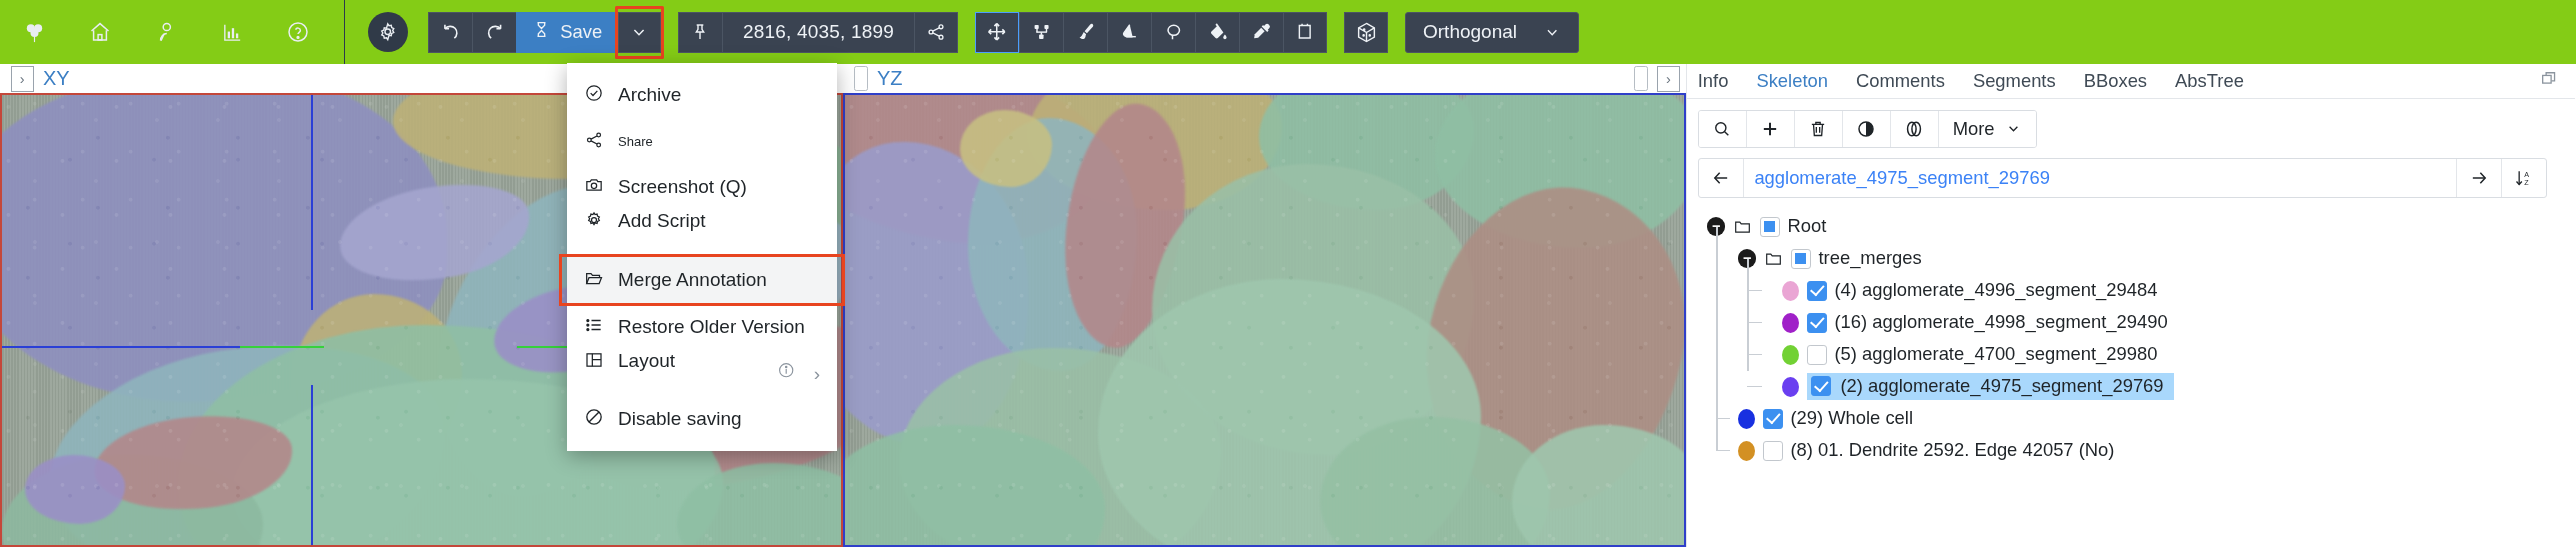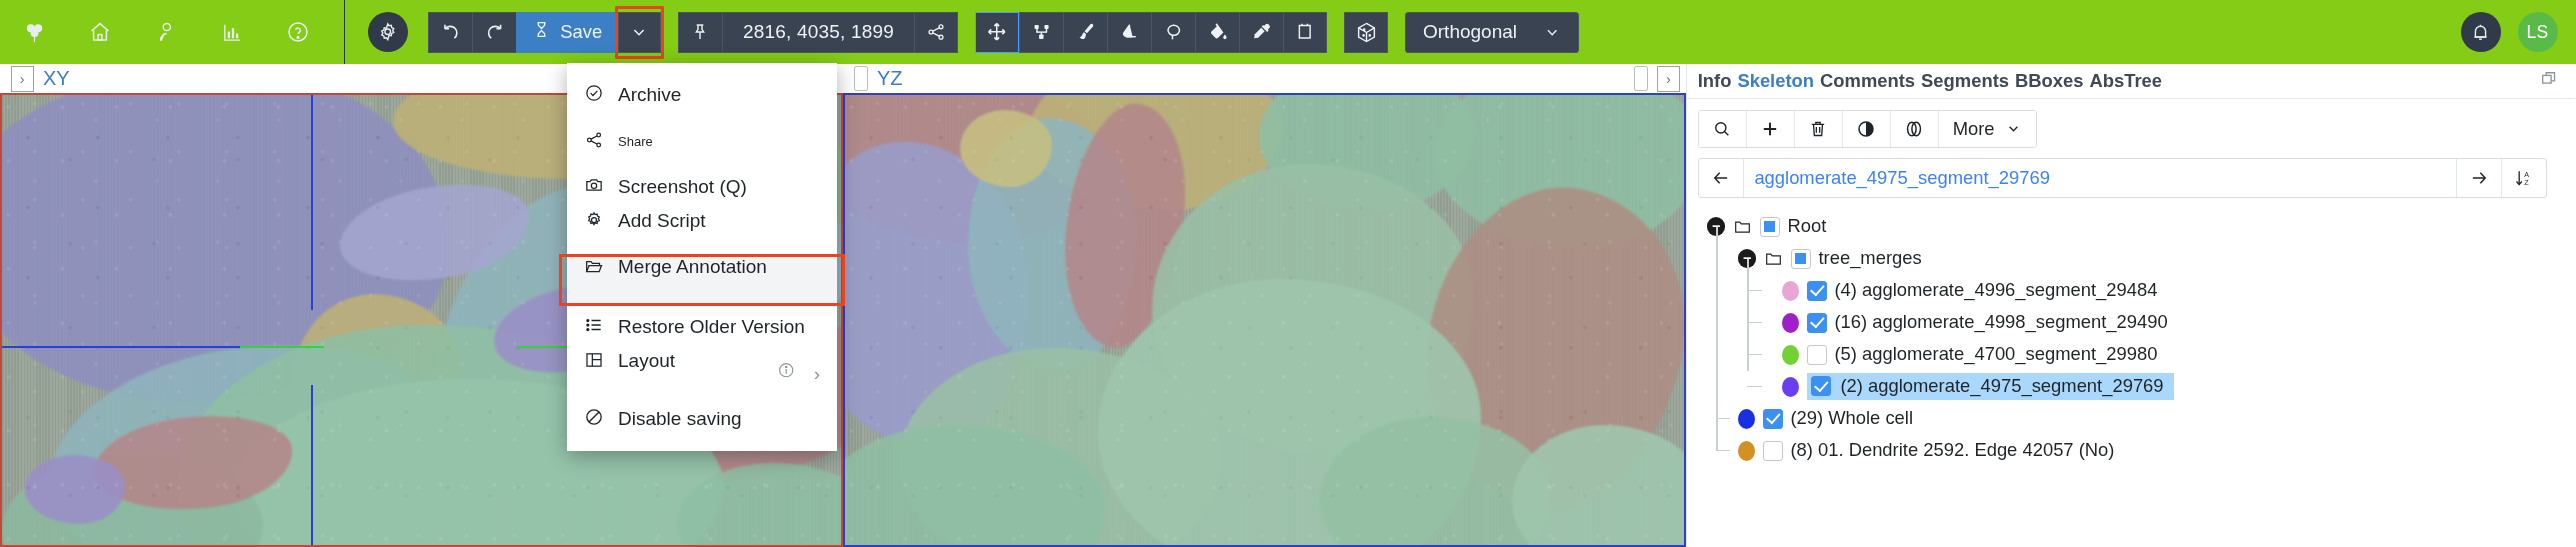--- a/index.html
+++ b/index.html
@@ -179,26 +179,25 @@
   .sidebar {
     width: 889px;
     background: #fff;
     position: relative;
     border-left: 0.8px solid #e3e6ea;
   }
   .tabs {
     display: flex; align-items: center;
     height: 35px;
     padding-left: 10.7px;
-    gap: 6px;
+    gap: 28px;
     font-size: 18.4px;
     color: #3f4a55;
     border-bottom: 0.8px solid #e3e6ea;
     position: relative;
-    font-weight: bold;
   }
   .tab.active { color: #3c7fc4; }
   .tabs-right {
     position: absolute; right: 17px; top: 50%; transform: translateY(-50%);
     color: #8b949e;
   }
 
   .tools-row { padding: 10.7px 10.7px 0 10.7px; }
   .tool-bar2 {
     display: inline-flex; align-items: center;
@@ -446,31 +445,20 @@
     </div>
   </div>
 
   <div class="mode-select">
     <span>Orthogonal</span>
     <svg width="18.4" height="18.4" viewBox="0 0 24 24" fill="none" stroke="currentColor" stroke-width="1.8">
       <path d="M6.5 9.5L12 15.2l5.5-5.7"></path>
     </svg>
   </div>
 
-  <div class="topbar-right">
-    <div class="bell">
-      <svg width="21" height="21" viewBox="0 0 24 24" fill="none" stroke="currentColor" stroke-width="1.6">
-        <path d="M12 3.2v1.6"></path>
-          <path d="M6.2 17.2V10.6a5.8 5.8 0 1111.6 0v6.6z"></path>
-          <path d="M5 17.2h14"></path>
-        <path d="M10.4 19.6h3.2"></path>
-      </svg>
-    </div>
-    <div class="avatar">LS</div>
-  </div>
 </div>
 
 <div class="main">
 
   <div class="vp-col vp-xy">
     <div class="vp-head">
       <div class="sqbtn">›</div>
       <div class="vp-title">XY</div>
     </div>
     <div class="vp-canvas">
@@ -753,21 +741,21 @@
   <div style="display:flex;align-items:flex-start;gap:14px;height:46px;padding-left:17px;font-size:19px;color:#1f2428;">
     <span>
       <svg width="20" height="20" viewBox="0 0 24 24" fill="none" stroke="currentColor" stroke-width="1.5">
         <circle cx="12" cy="12" r="3"></circle>
         <path d="M12 3.4l1.3 2 2.4-.5.5 2.4 2.2 1.1-1.2 2.1 1.2 2.1-2.2 1.1-.5 2.4-2.4-.5-1.3 2-1.3-2-2.4.5-.5-2.4-2.2-1.1 1.2-2.1-1.2-2.1 2.2-1.1.5-2.4 2.4.5z"></path>
       </svg>
     </span>
     <span>Add Script</span>
   </div>
 
-  <div style="position:relative;display:flex;align-items:flex-start;gap:14px;height:48px;padding-left:17px;font-size:19px;color:#1f2428;background:#f3f4f5;">
+  <div style="position:relative;display:flex;align-items:center;gap:14px;height:48px;padding-left:17px;font-size:19px;color:#1f2428;background:#f3f4f5;">
     <span style="position:absolute;left:-7.7px;right:-7.7px;top:-2.3px;bottom:-2.3px;border:3.1px solid #e8441f;pointer-events:none;"></span>
     <span>
       <svg width="20" height="20" viewBox="0 0 24 24" fill="none" stroke="currentColor" stroke-width="1.5">
         <path d="M3.2 18.6V6.6h5.2l1.8 2.2h8.4v2.2"></path>
           <path d="M3.2 18.6l2.8-7h15l-2.8 7z"></path>
       </svg>
     </span>
     <span>Merge Annotation</span>
   </div>
 

